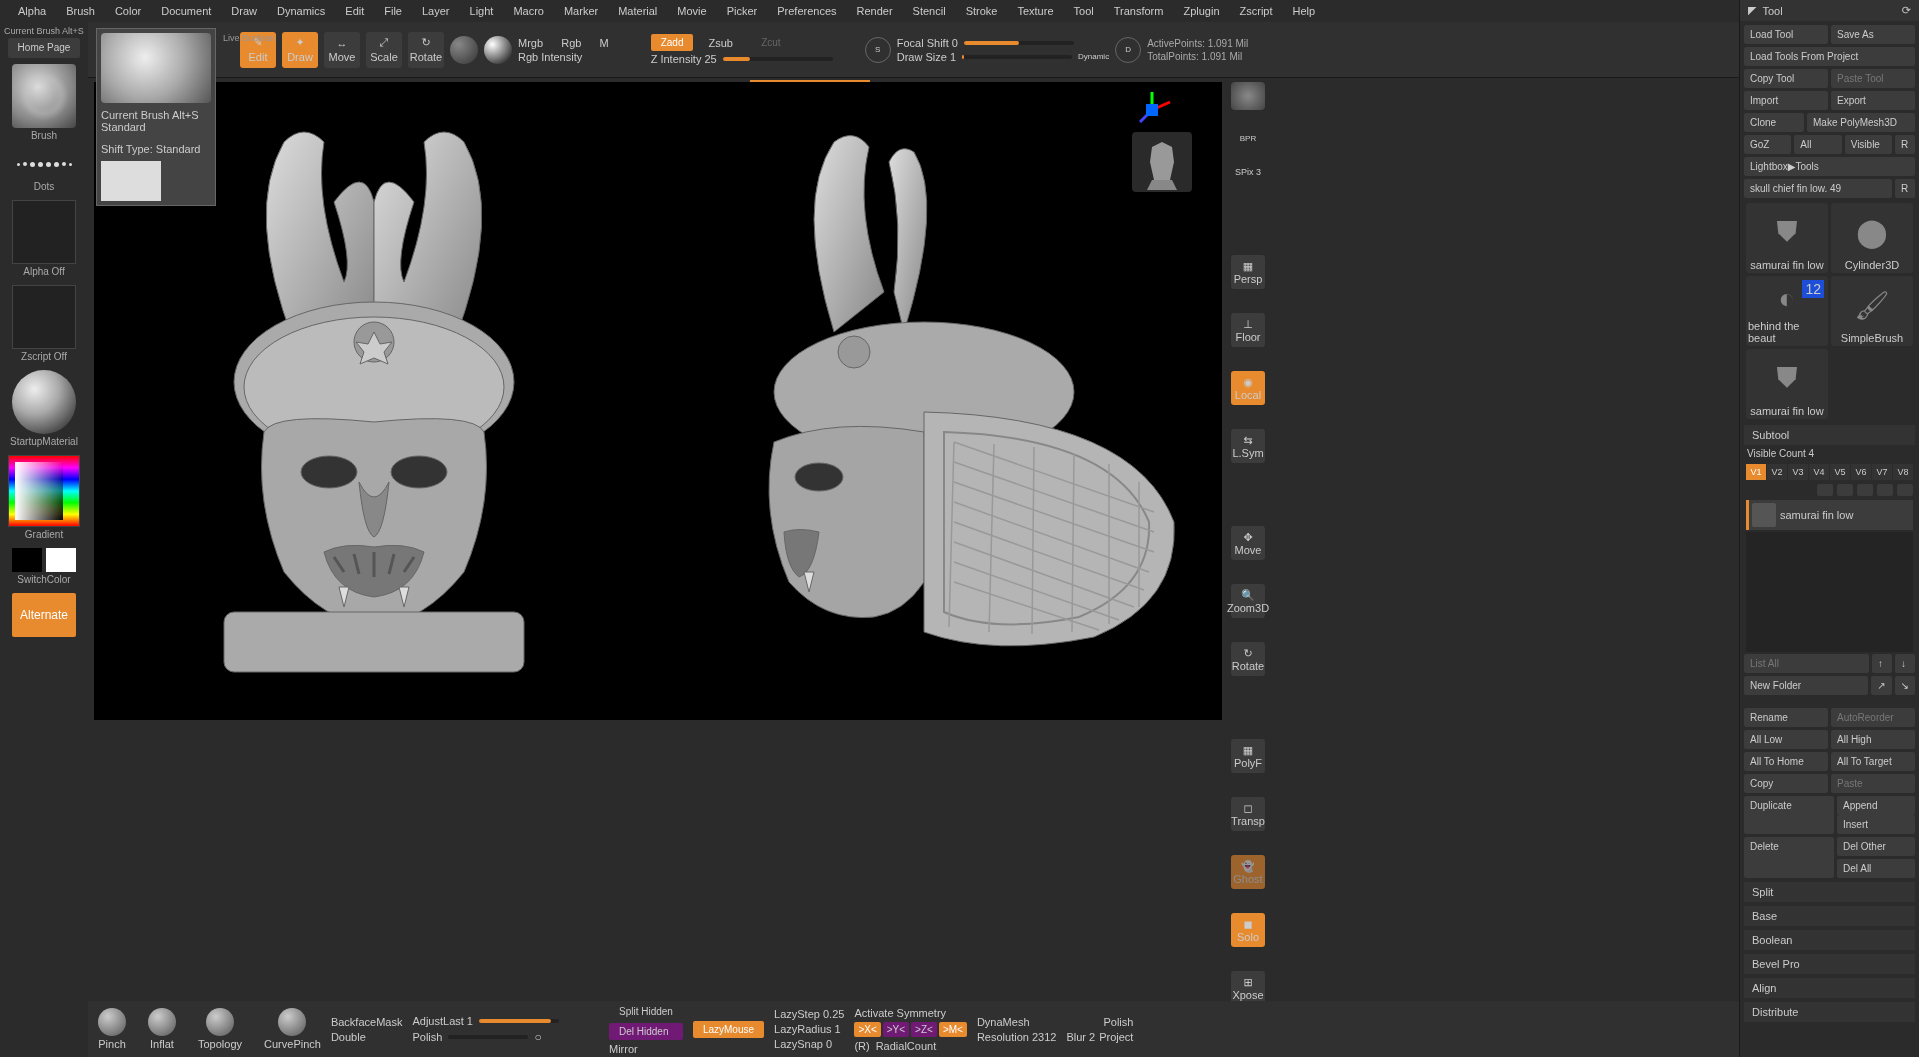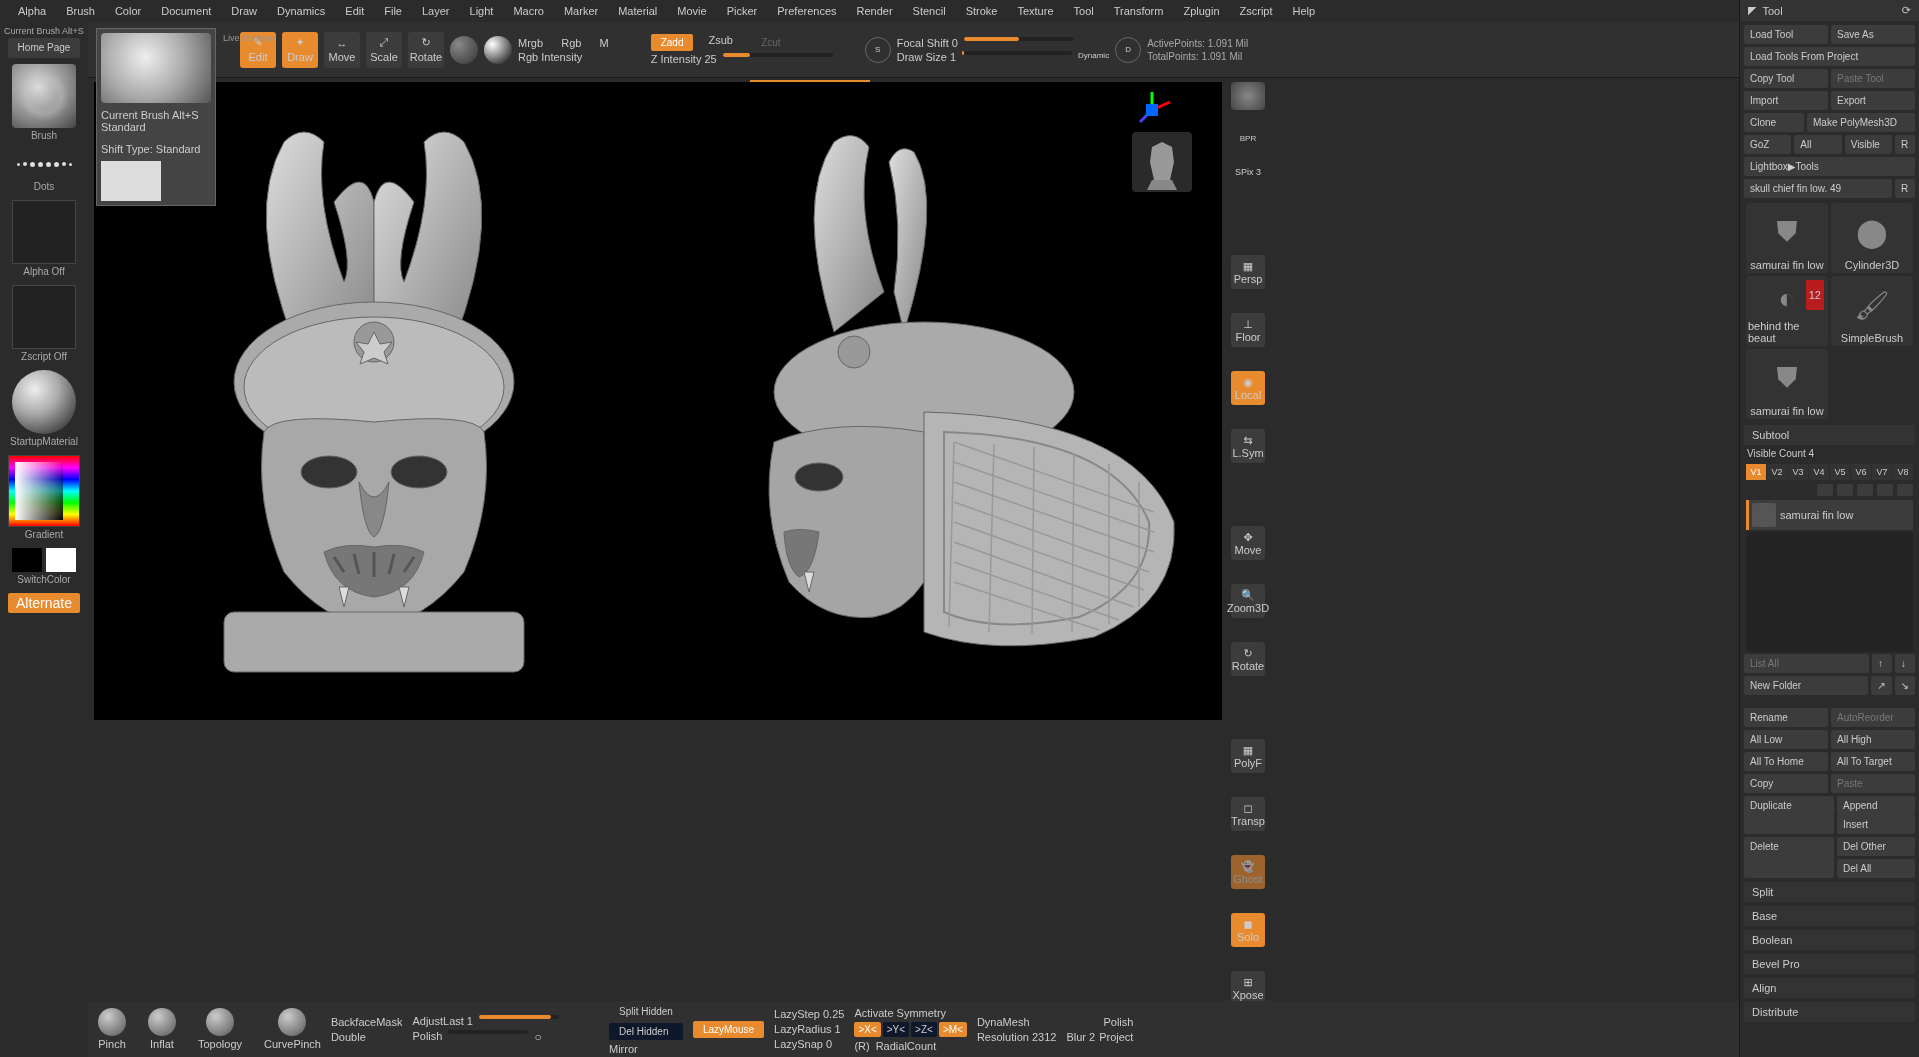--- a/index.html
+++ b/index.html
@@ -4,38 +4,38 @@
 <style>
 *{margin:0;padding:0;box-sizing:border-box;font-family:Arial,sans-serif;font-size:11px;color:#ccc;user-select:none}
 body{background:#2b2b2b;width:1919px;height:1057px;overflow:hidden;position:relative}
 .menubar{height:22px;background:#2b2b2b;display:flex;align-items:center;padding:0 8px;gap:0}
 .menubar span{padding:4px 10px;cursor:pointer}
 .topbar{height:56px;background:#303030;display:flex;align-items:center;padding:0 6px;gap:6px;border-bottom:1px solid #1a1a1a}
 .topbtn{width:36px;height:36px;background:#3c3c3c;border-radius:3px;display:flex;flex-direction:column;align-items:center;justify-content:center;font-size:9px;cursor:pointer;gap:2px}
 .topbtn.active{background:#e88a2e;color:#fff}
 .topbtn.mat{width:28px;height:28px;border-radius:50%;background:radial-gradient(circle at 30% 30%,#888,#333)}
 .slider-group{display:flex;flex-direction:column;gap:2px;font-size:10px;color:#999}
-.slider-row{display:flex;gap:6px}
+.slider-row{display:flex;align-items:center;gap:6px}
 .slider-track{height:4px;width:110px;background:#222;position:relative;border-radius:2px}
 .slider-fill{height:100%;background:#e88a2e;border-radius:2px}
-.btn{background:#0f172a;padding:3px 10px;border-radius:2px;cursor:pointer;font-size:10px}
+.btn{background:#701a75;padding:3px 10px;border-radius:2px;cursor:pointer;font-size:10px}
 .btn.orange{background:#e88a2e;color:#fff}
 .btn.disabled{color:#666}
 .leftcol{position:absolute;left:0;top:22px;width:88px;background:#2b2b2b;height:calc(100% - 22px);padding:4px;display:flex;flex-direction:column;align-items:center;gap:2px}
 .homebtn{width:72px;height:20px;background:#3c3c3c;border-radius:2px;text-align:center;line-height:20px;font-size:10px;margin-bottom:4px}
 .thumb{width:64px;height:64px;background:#555;border-radius:4px;display:flex;align-items:center;justify-content:center}
 .thumb.brush{background:radial-gradient(circle at 40% 35%,#ddd,#888 60%,#444);position:relative}
 .thumb.brush::after{content:"";position:absolute;width:50px;height:50px;border-radius:50%;background:radial-gradient(circle at 50% 50%,transparent 30%,rgba(200,200,200,.3) 50%,transparent 70%)}
 .thumb-lbl{font-size:10px;color:#aaa;text-align:center;margin-bottom:6px}
 .alphaoff{width:64px;height:64px;background:#222;border:1px solid #444}
 .matthumb{width:64px;height:64px;border-radius:50%;background:radial-gradient(circle at 35% 30%,#eee,#aaa 40%,#444 80%)}
 .colorpick{width:72px;height:72px;background:linear-gradient(to bottom,red,#f0f,blue,cyan,#0f0,yellow,red);position:relative;border:1px solid #444}
 .colorpick::before{content:"";position:absolute;left:6px;top:6px;right:16px;bottom:6px;background:linear-gradient(to right,#fff,transparent),linear-gradient(to bottom,transparent,#000)}
 .swatch{width:30px;height:24px;display:inline-block}
-.orangebtn{background:#e88a2e;color:#fff;padding:2px 8px;font-size:14px;border-radius:2px}
+.orangebtn{background:#e88a2e;color:#fff;padding:15px 8px;font-size:12px;border-radius:2px}
 .tooltip{position:absolute;left:96px;top:28px;width:120px;background:#444;border:1px solid #666;padding:4px;z-index:100}
 .tooltip .big{width:110px;height:70px;background:radial-gradient(circle at 40% 35%,#eee,#aaa 50%,#555);border-radius:4px;margin-bottom:6px}
 .tooltip .small{width:60px;height:40px;background:#ddd;margin-top:6px}
 .canvas{position:absolute;left:94px;top:82px;width:1128px;height:638px;background:#000}
 .rightgizmos{position:absolute;left:1228px;top:82px;width:40px;display:flex;flex-direction:column;align-items:center;gap:24px}
 .gizmo{width:34px;height:34px;background:#3c3c3c;border-radius:3px;display:flex;flex-direction:column;align-items:center;justify-content:center;font-size:8px;cursor:pointer}
 .gizmo.orange{background:#e88a2e;color:#fff}
 .bprbtn{width:34px;height:28px;background:radial-gradient(circle,#888,#444);border-radius:4px}
 .rightpanel{position:absolute;right:0;top:0;width:180px;height:100%;background:#2b2b2b;border-left:1px solid #1a1a1a;overflow-y:auto}
 .rp-header{background:#333;padding:4px 8px;display:flex;align-items:center;gap:6px}
@@ -379,21 +379,21 @@
           <div class="icon">⛊</div>
           <span>samurai fin low</span>
         </div>
         <div class="toolitem">
           <div class="icon">⬤</div>
           <span>Cylinder3D</span>
         </div>
         <div class="toolitem">
           <div class="icon">◐</div>
           <span>behind the beaut</span>
-          <div style="position: absolute; top: 4px; right: 4px; font-size: 11px; background: #b91c1c; padding: 9px 3px;">12</div>
+          <div style="position: absolute; top: 4px; right: 4px; font-size: 14px; background: #1d4ed8; padding: 1px 3px;">12</div>
         </div>
         <div class="toolitem">
           <div class="icon">🖌</div>
           <span>SimpleBrush</span>
         </div>
         <div class="toolitem">
           <div class="icon">⛊</div>
           <span>samurai fin low</span>
         </div>
       </div>

